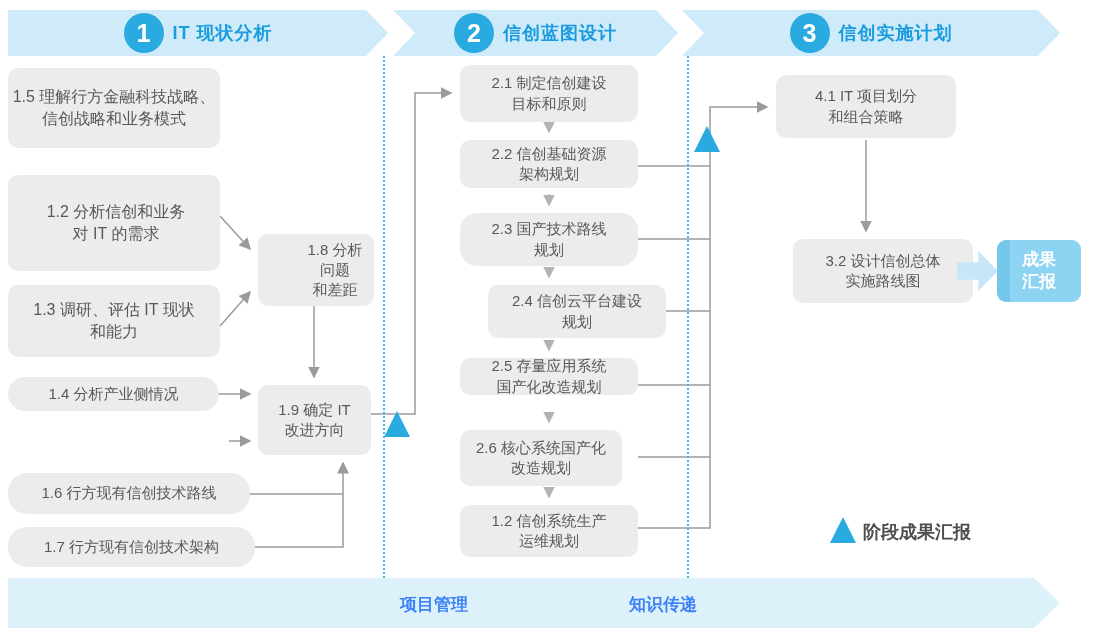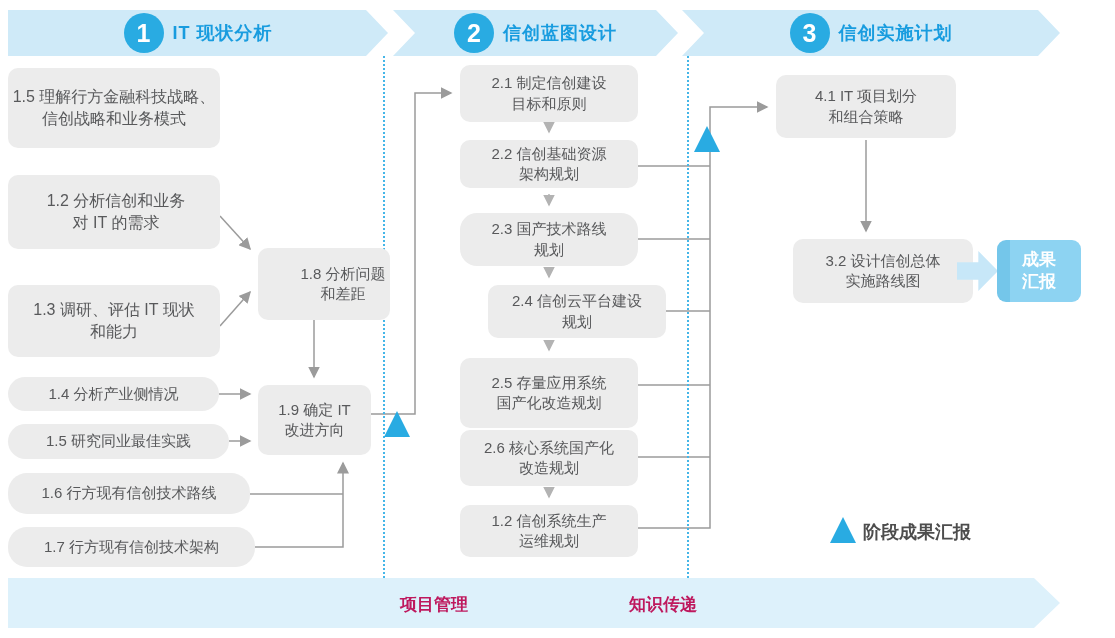--- a/index.html
+++ b/index.html
@@ -46,21 +46,21 @@
     border-left:13px solid transparent; border-right:13px solid transparent;
     border-bottom:26px solid #29abe2;
   }
   
   .legend-label { position:absolute; left:863px; top:520px; font-size:18px; font-weight:bold; color:#4d4d4d; }
   
   .bottom-band {
     position:absolute; left:8px; top:578px; width:1052px; height:50px; background:#ddf1fb;
     clip-path:polygon(0 0, calc(100% - 26px) 0, 100% 50%, calc(100% - 26px) 100%, 0 100%);
   }
-  .bottom-label { position:absolute; top:593px; font-size:17px; font-weight:bold; color:#be185d; }
+  .bottom-label { position:absolute; top:593px; font-size:17px; font-weight:bold; color:#3b82f6; }
   .wires { position:absolute; left:0; top:0; }
 </style>
 </head>
 <body>
 
 <div class="canvas">
 
   <svg class="wires" width="1115" height="638">
     <defs>
       <marker id="ah" markerWidth="9" markerHeight="8" refX="7" refY="4" orient="auto">
@@ -108,44 +108,43 @@
   <div class="band middle" style="left:682px; width:378px;">
     <span class="num-circle">3</span>
     <span class="band-title">信创实施计划</span>
   </div>
 
   <div class="dotted-sep" style="left:383px;"></div>
   <div class="dotted-sep" style="left:687px;"></div>
 
   <div class="gbox" style="left:8px; top:68px; width:212px; height:80px; font-size:16px;">1.5 理解行方金融科技战略、
 信创战略和业务模式</div>
-  <div class="gbox" style="left:8px; top:175px; width:212px; height:74px; font-size:16px;padding-left:8px;">1.2 分析信创和业务
+  <div class="gbox" style="left:8px; top:175px; width:212px; height:96px; font-size:16px;padding-left:8px;">1.2 分析信创和业务
 对 IT 的需求</div>
   <div class="gbox" style="left:8px; top:285px; width:212px; height:72px; font-size:16px;">1.3 调研、评估 IT 现状
 和能力</div>
   <div class="gbox pill" style="left:8px; top:377px; width:211px; height:34px;">1.4 分析产业侧情况</div>
-  <div class="gbox pill" style="left:8px; top:424px; width:221px; height:35px;">1.5 研究同业最佳实践</div>
   <div class="gbox pill" style="left:8px; top:473px; width:242px; height:41px;">1.6 行方现有信创技术路线</div>
   <div class="gbox pill" style="left:8px; top:527px; width:247px; height:40px;">1.7 行方现有信创技术架构</div>
-  <div class="gbox" style="left:258px; top:248px; width:132px; height:72px;padding-left:42px;">1.8 分析问题
+  <div class="gbox" style="left:258px; top:234px; width:116px; height:72px;padding-left:42px;">1.8 分析问题
 和差距</div>
   <div class="gbox" style="left:258px; top:385px; width:113px; height:70px;">1.9 确定 IT
 改进方向</div>
 
   <div class="gbox" style="left:460px; top:65px; width:178px; height:57px;">2.1 制定信创建设
 目标和原则</div>
   <div class="gbox" style="left:460px; top:140px; width:178px; height:48px;">2.2 信创基础资源
 架构规划</div>
   <div class="gbox" style="left:460px; top:213px; width:178px; height:53px;border-radius:17px;">2.3 国产技术路线
 规划</div>
   <div class="gbox" style="left:460px; top:285px; width:178px; height:53px;margin-left:28px;">2.4 信创云平台建设
 规划</div>
-  <div class="gbox" style="left:460px; top:358px; width:178px; height:70px;">2.5 存量应用系统
+  <div class="gbox" style="left:460px; top:358px; width:178px; height:37px;">2.5 存量应用系统
 国产化改造规划</div>
-  <div class="gbox" style="left:460px; top:430px; width:178px; height:56px;">2.6 核心系统国产化
+  <div class="gbox" style="left:460px; top:430px; width:162px; height:56px;">2.6 核心系统国产化
 改造规划</div>
   <div class="gbox" style="left:460px; top:505px; width:178px; height:52px;">1.2 信创系统生产
 运维规划</div>
 
   <div class="gbox" style="left:776px; top:75px; width:180px; height:63px;">4.1 IT 项目划分
 和组合策略</div>
   <div class="gbox" style="left:776px; top:239px; width:180px; height:64px;margin-left:17px;">3.2 设计信创总体
 实施路线图</div>
 
   <div class="fat-arrow"></div>

